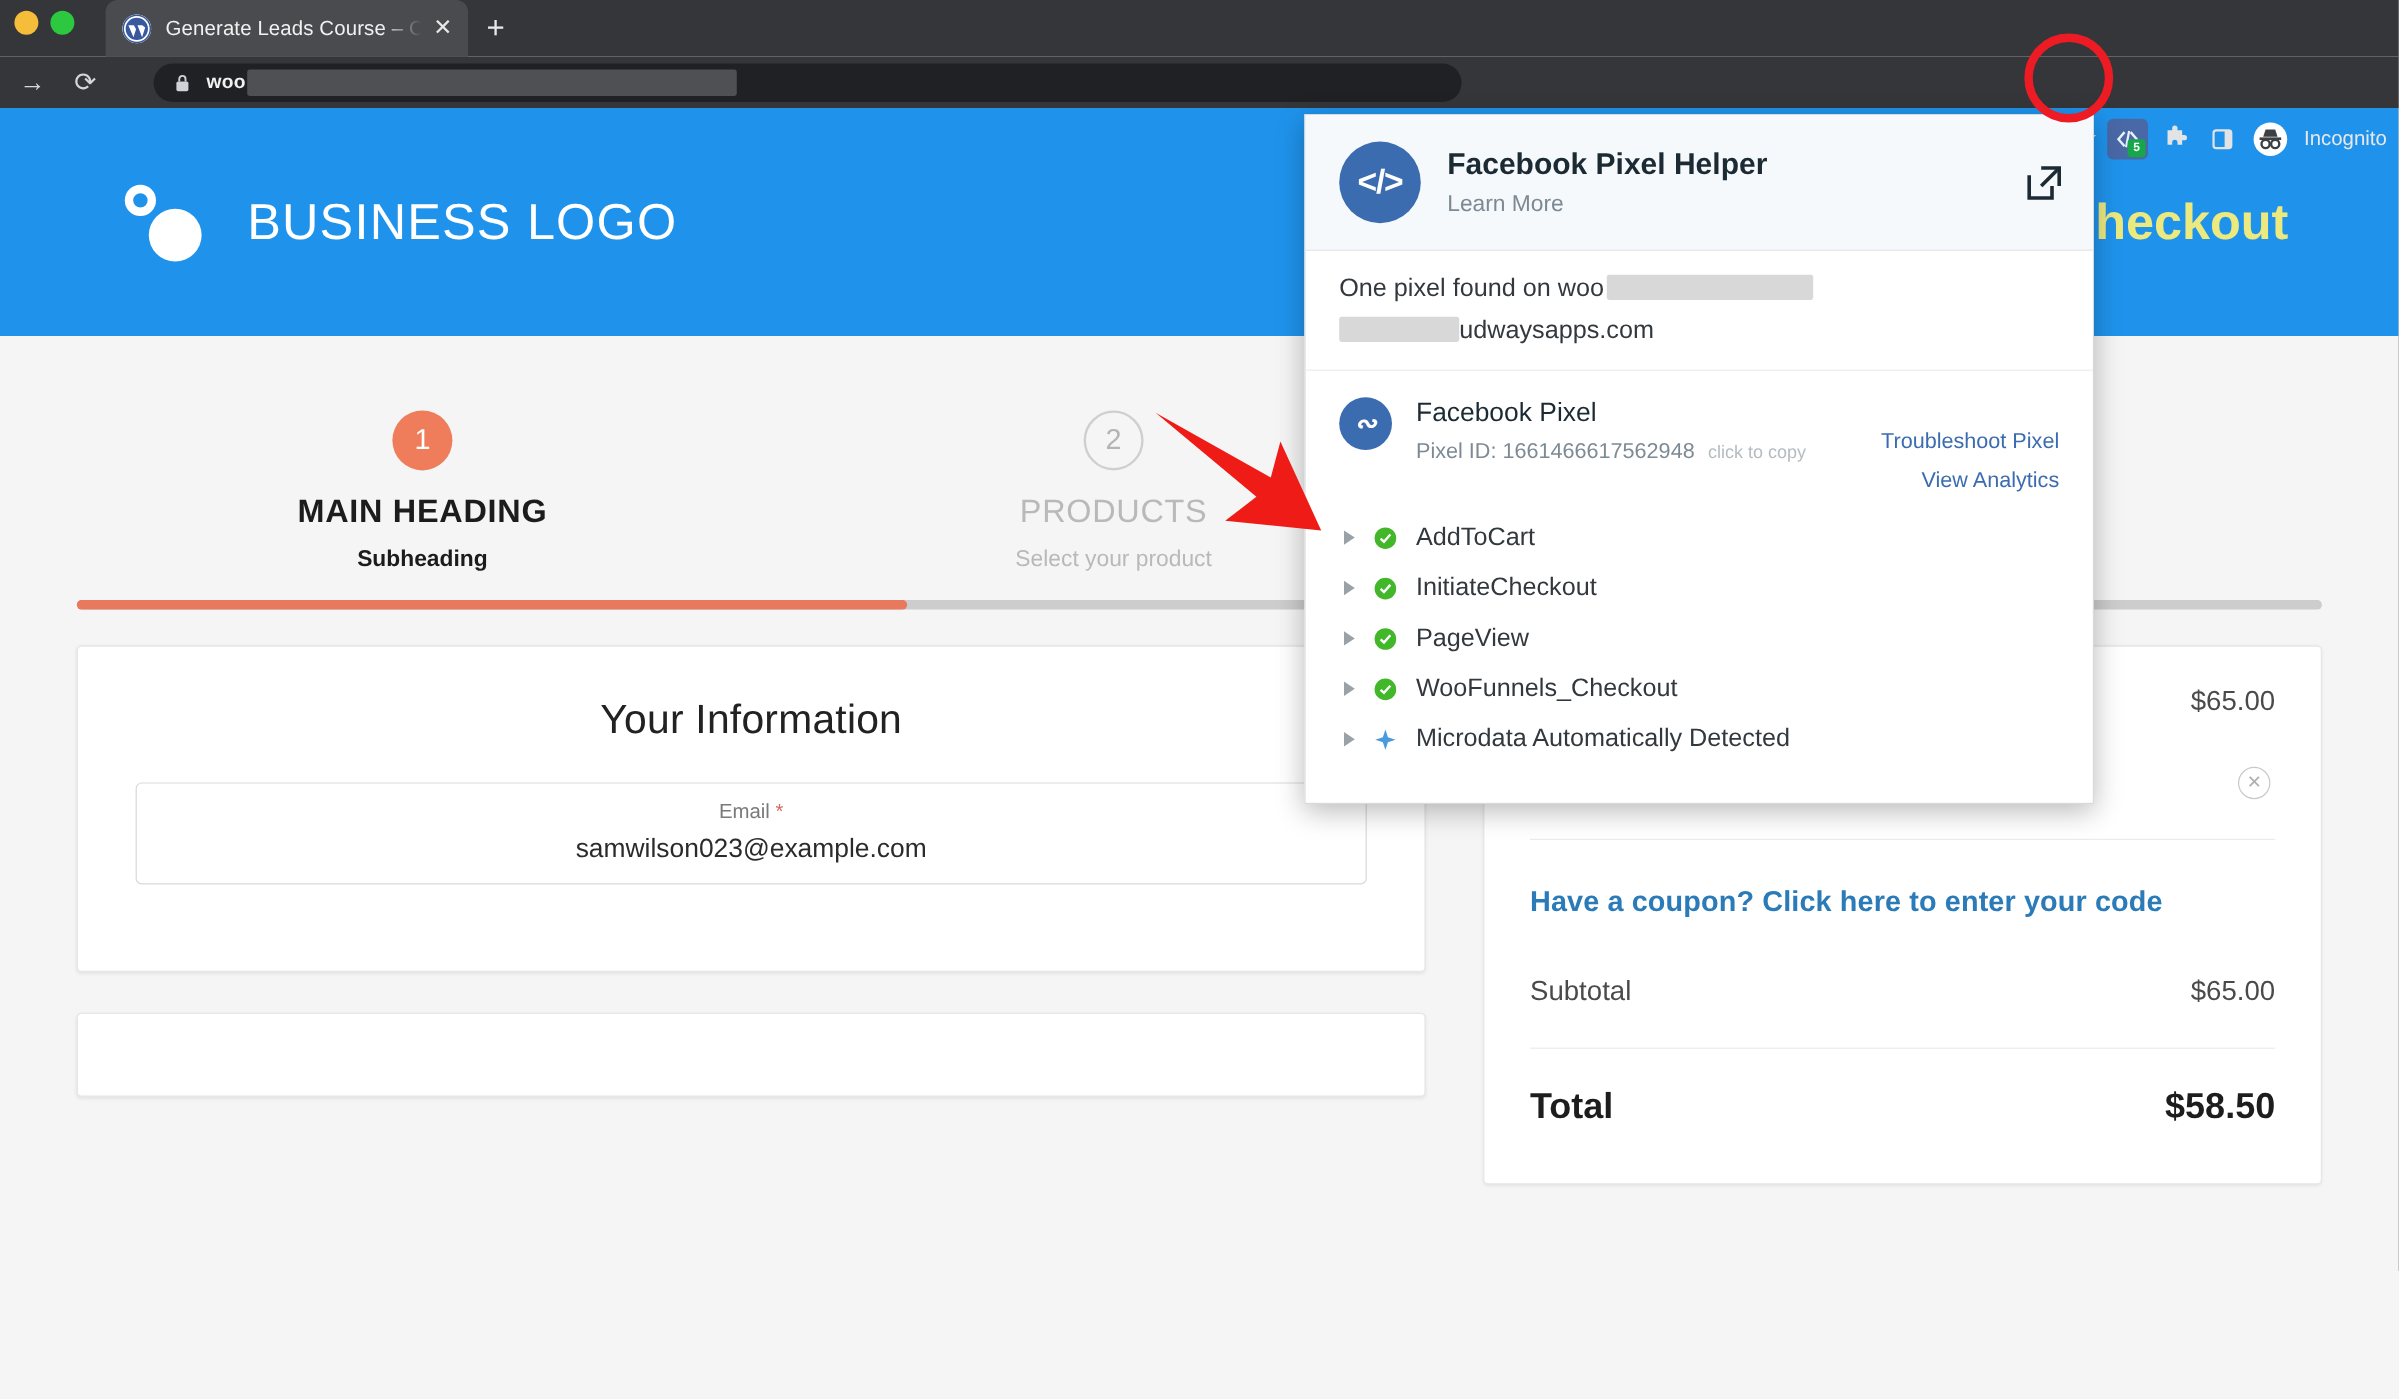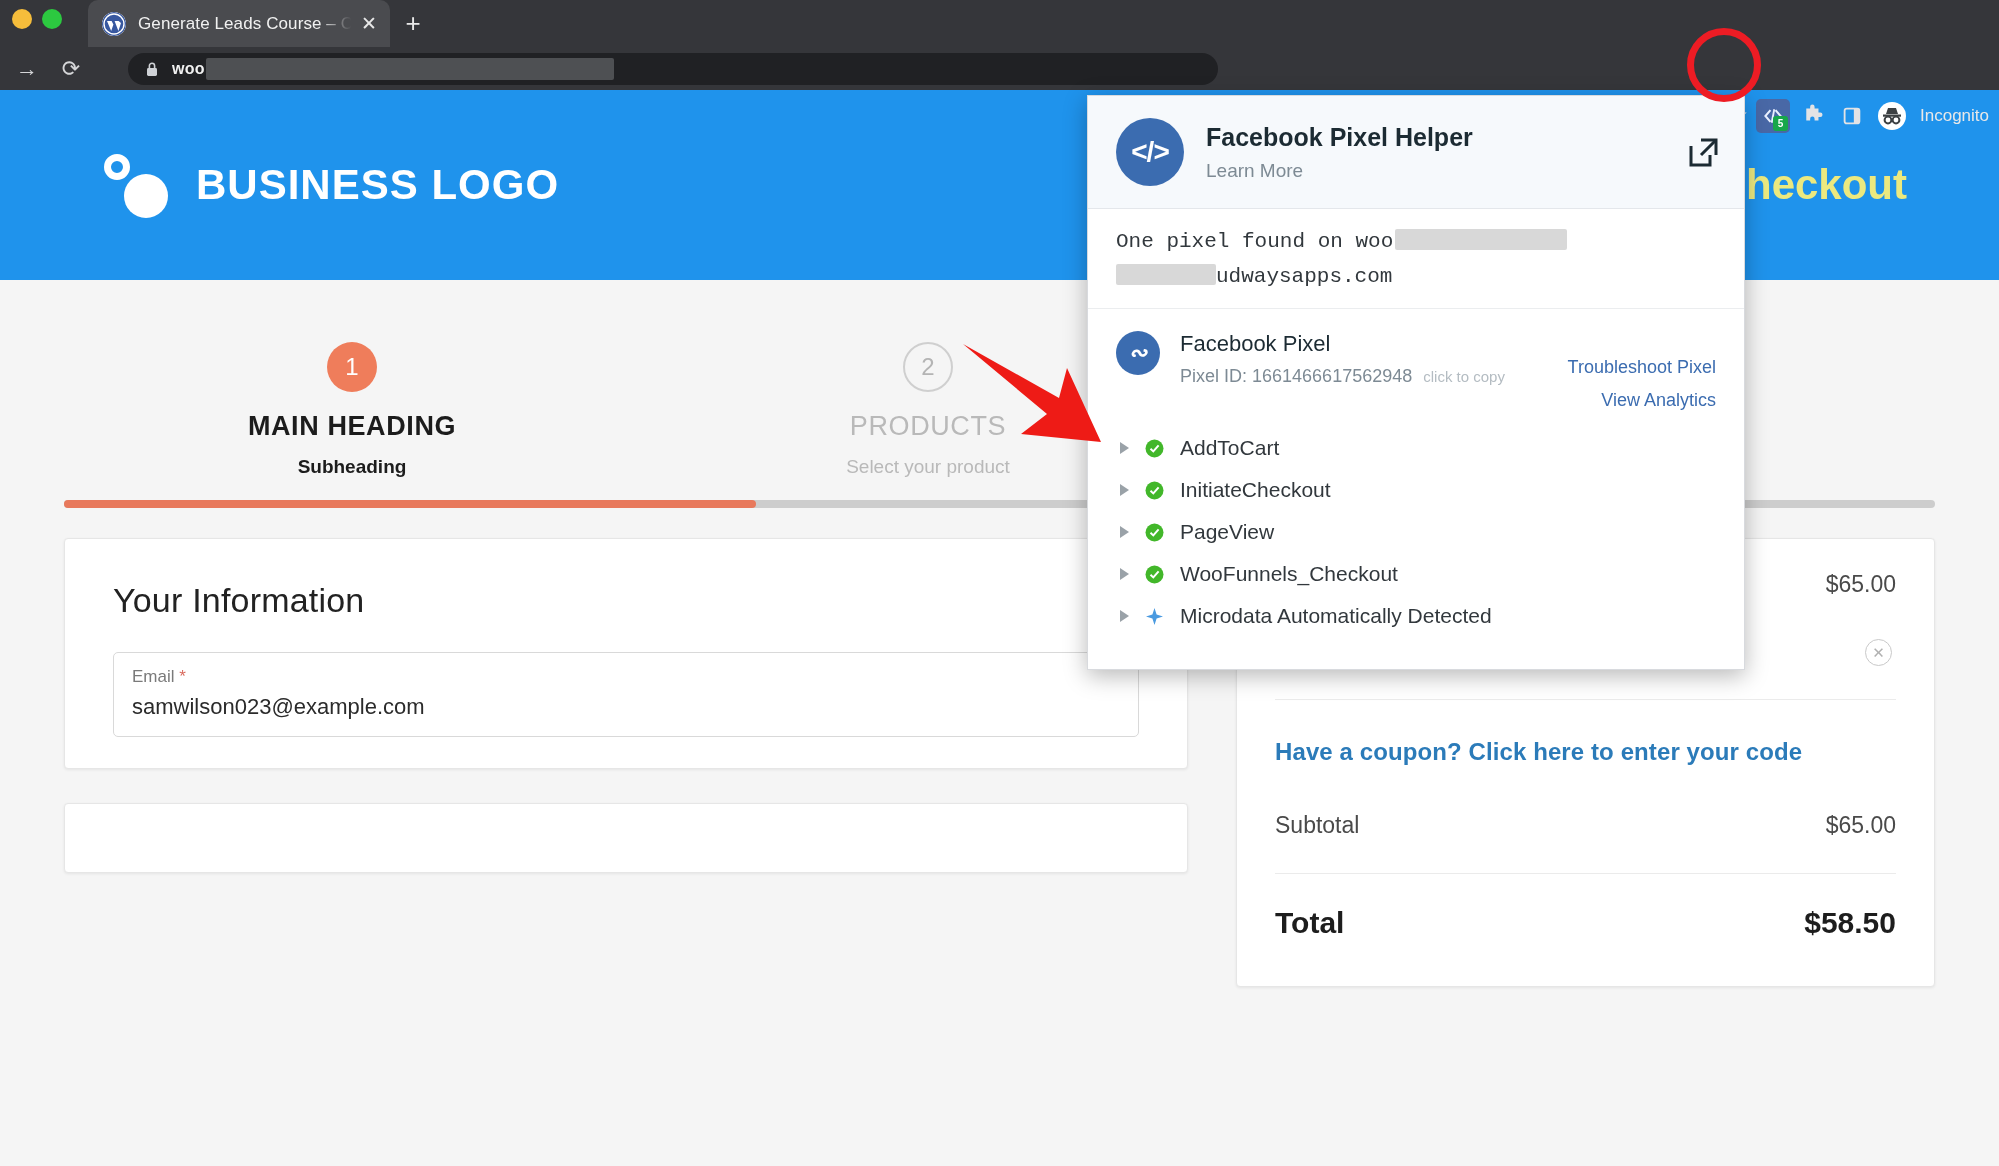--- a/index.html
+++ b/index.html
@@ -121,22 +121,22 @@
   .brand-mark { position: relative; width: 72px; height: 66px; }
   .brand-ring {
     position: absolute; left: 4px; top: 2px;
     width: 26px; height: 26px; border: 7px solid #fff; border-radius: 50%;
   }
   .brand-ball {
     position: absolute; left: 24px; top: 22px;
     width: 44px; height: 44px; background: #fff; border-radius: 50%;
   }
   .brand-text {
-    margin-left: 24px; color: #fff; font-size: 42px;
-    font-weight: 700; letter-spacing: 1px;
+    margin-left: 34px; color: #fff; font-size: 42px;
+    font-weight: 400; letter-spacing: 1px;
   }
   .header-page-title {
     position: absolute; right: 92px; top: 50%;
     transform: translateY(-50%);
     color: #ece97f; font-size: 42px; font-weight: 600;
   }
 
   .content { position: relative; width: 1999px; }
 
   
@@ -176,21 +176,21 @@
   }
 
   .columns { display: flex; margin: 30px 64px 0 64px; align-items: flex-start; gap: 48px; }
   .col-left { flex: 0 0 1124px; }
   .col-right { flex: 1 1 auto; }
 
   .card {
     background: #fff; border: 1px solid #e6e6e6; border-radius: 4px;
     box-shadow: 0 1px 3px rgba(0,0,0,.07);
   }
-  .card-pad { padding: 42px 48px 31px 48px; }
+  .card-pad { padding: 42px 48px 72px 48px; text-align: center; }
   .card-title { font-size: 34px; font-weight: 400; color: #222; letter-spacing: .2px; }
 
   .field {
     margin-top: 32px; border: 1px solid #d9d9d9; border-radius: 5px;
     padding: 14px 18px 16px 18px; background: #fff;
   }
   .field-label { font-size: 17px; color: #7a7a7a; }
   .field-label .req { color: #d96b5e; }
   .field-value { margin-top: 7px; font-size: 22px; color: #2b2b2b; }
   .field-row { display: flex; gap: 24px; }
@@ -255,21 +255,21 @@
     color: #fff; font-size: 28px; font-weight: 700; letter-spacing: -1px;
   }
   .fbph-head-txt { margin-left: 22px; flex: 1 1 auto; }
   .fbph-title { font-size: 25px; color: #1c2b33; font-weight: 700; }
   .fbph-learn { margin-top: 8px; font-size: 19px; color: #7d8a94; }
   .fbph-open { width: 34px; height: 34px; flex: 0 0 34px; color: #1c2b33; }
 
   .fbph-found {
     padding: 20px 28px 20px 28px;
     border-bottom: 1px solid #ebedef;
-    font-size: 21px; color: #32383d; font-family: Liberation Mono, monospace;
+    font-size: 21px; color: #32383d;
   }
   .redact { display: inline-block; height: 21px; background: #d8d8d8; vertical-align: -3px; border-radius: 2px; }
   .fbph-found .line2 { margin-top: 11px; }
 
   .fbph-body { padding: 22px 28px 0 28px; }
   .fbph-pixel { display: flex; align-items: flex-start; }
   .pixel-dot {
     width: 44px; height: 44px; border-radius: 50%;
     background: #3b6cb0; flex: 0 0 44px;
     display: flex; align-items: center; justify-content: center;

